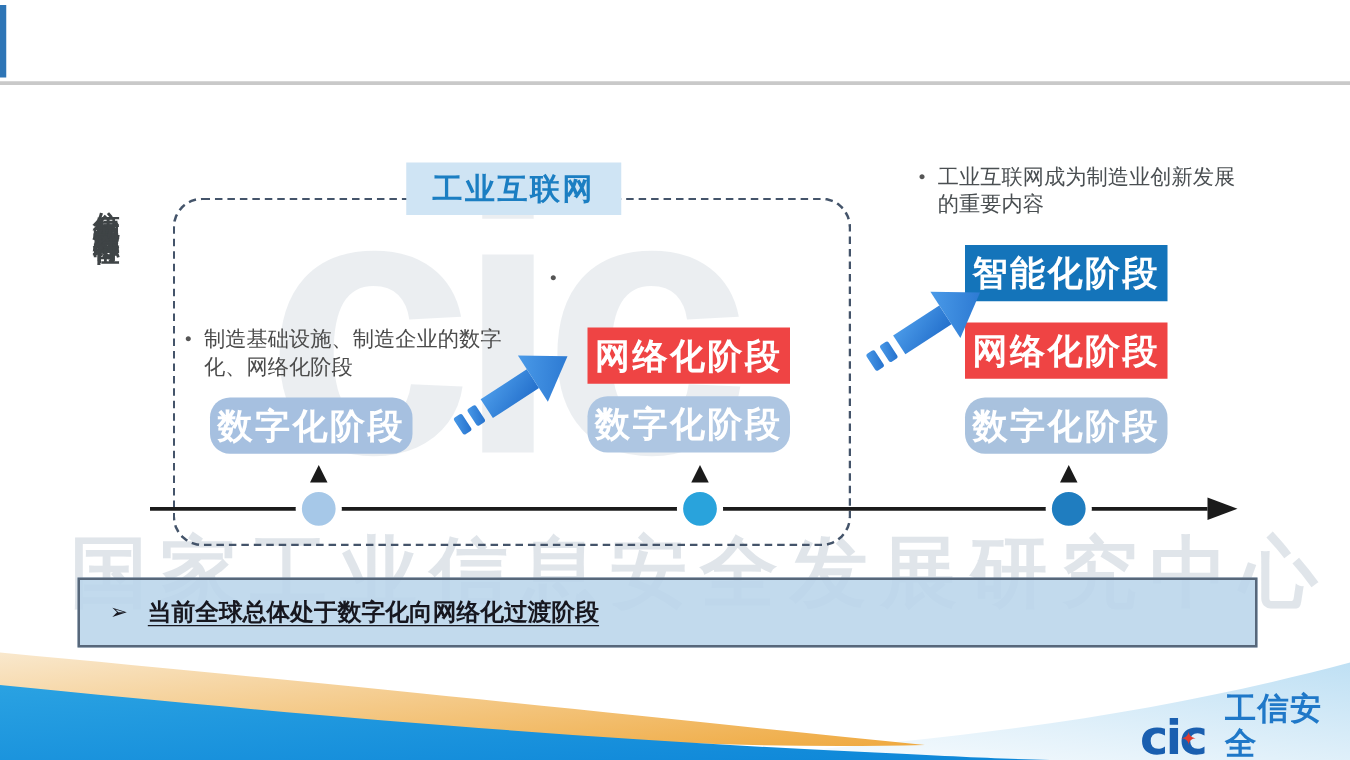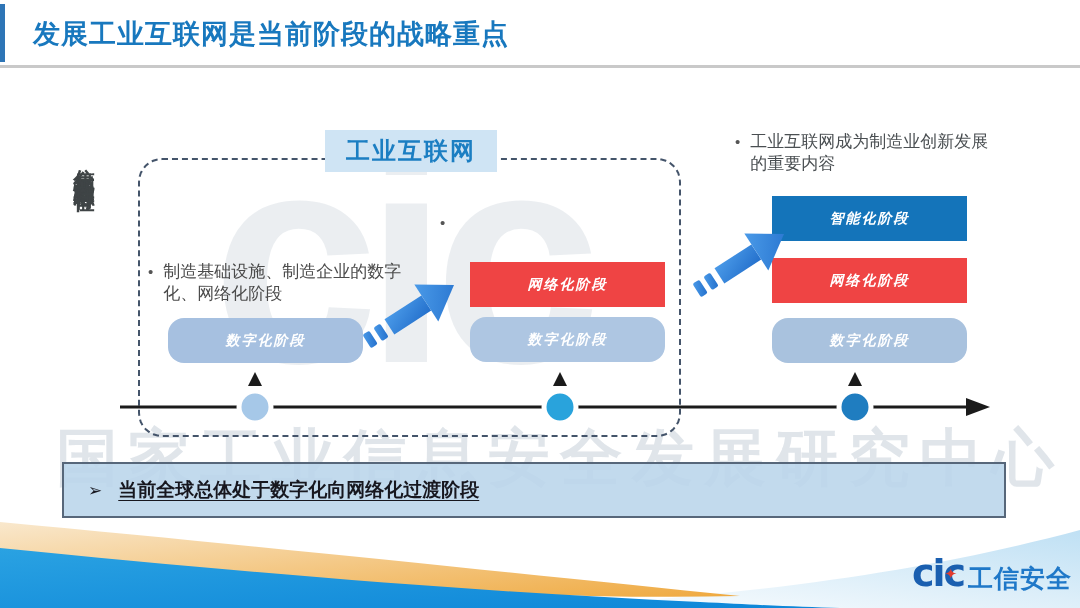--- a/index.html
+++ b/index.html
@@ -39,22 +39,22 @@
     justify-content:center;letter-spacing:2px;z-index:3;
   }
   
   .bullet{position:absolute;z-index:2;display:flex;color:#4b4b4b;font-size:17px;line-height:1.32;}
   .bullet .dot{margin-right:10px;font-size:15px;line-height:1.5;color:#555;}
   .bullet-1{left:148px;top:261px;width:262px;}
   .bullet-2{left:440px;top:212px;width:252px;}
   .bullet-3{left:735px;top:131px;width:262px;color:#4a4f52;}
   
   .stage-box{
-    position:absolute;width:195px;height:45px;display:flex;align-items:center;justify-content:center;
-    color:#ffffff;font-size:14px;font-weight:bold;letter-spacing:2px;z-index:2;font-style:italic;
+    position:absolute;width:162px;height:45px;display:flex;align-items:center;justify-content:center;
+    color:#ffffff;font-size:28px;font-weight:bold;letter-spacing:2px;z-index:2;
   }
   .tone-light{background:#a6c0e0;border-radius:16px;}
   .tone-bright{background:#ef4444;}
   .tone-dark{background:#1474ba;}
   .s1-b1{left:168px;top:318px;}
   .s2-b1{left:470px;top:262px;}
   .s2-b2{left:470px;top:317px;background:#aec6e2;}
   .s3-b1{left:772px;top:196px;}
   .s3-b2{left:772px;top:258px;}
   .s3-b3{left:772px;top:318px;background:#a9c2de;}
@@ -76,32 +76,31 @@
   .waves{position:absolute;left:0;top:518px;z-index:1;}
   
   .logo{position:absolute;left:912px;top:554px;z-index:5;display:flex;align-items:flex-end;}
   .logo-cic{
     position:relative;font-size:38px;line-height:1;font-weight:bold;color:#1a5fb0;
     letter-spacing:-2px;font-family:"DejaVu Sans","Liberation Sans",sans-serif;
   }
   .logo-star{
     position:absolute;right:7px;top:13px;font-size:15px;color:#e23b2e;letter-spacing:0;
   }
-  .logo-name{font-size:25px;font-weight:bold;color:#1f78c8;margin-left:4px;letter-spacing:1px;line-height:1.1;}
+  .logo-name{font-size:25px;font-weight:bold;color:#1f78c8;margin-left:16px;letter-spacing:1px;line-height:1.1;}
 </style>
 </head>
 <body>
 
 <div class="slide">
 
   <div class="wm-big">cic</div>
   <div class="wm-line">国家工业信息安全发展研究中心</div>
 
   <div class="accent-bar"></div>
-  <div class="page-title">发展工业互联网是当前阶段的战略重点</div>
   <div class="divider"></div>
 
   <div class="side-label">信息化与制造业的融合特征</div>
 
   <div class="dash-frame"></div>
   <div class="frame-label">工业互联网</div>
 
   <div class="bullet bullet-1">
     <span class="dot">•</span>
     <span>制造基础设施、制造企业的数字化、网络化阶段</span>

